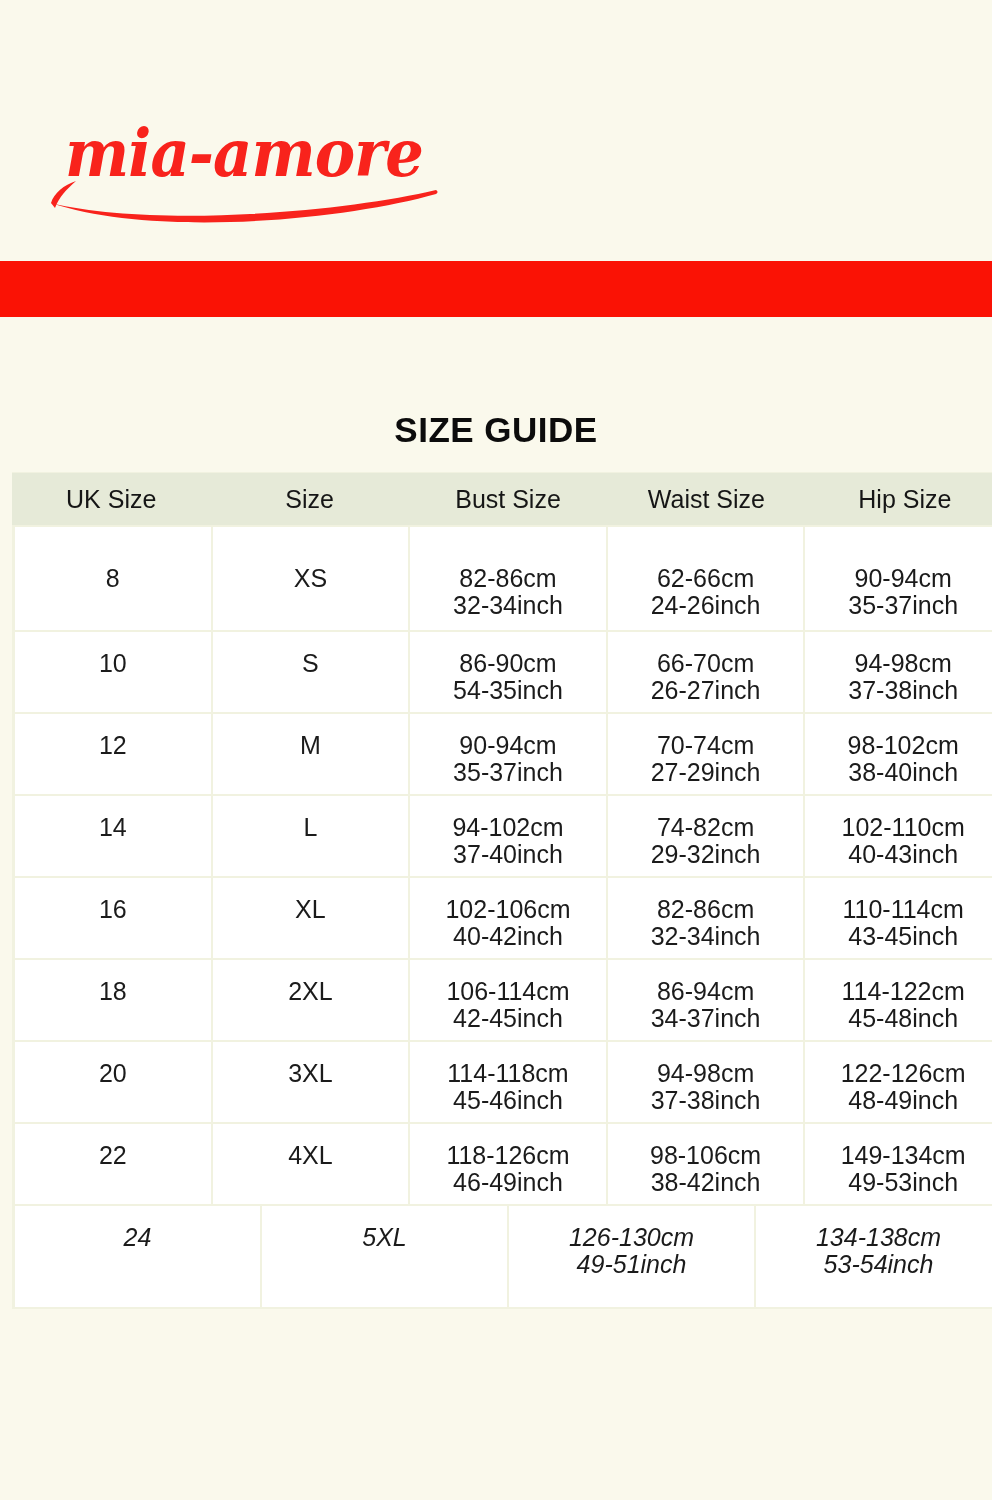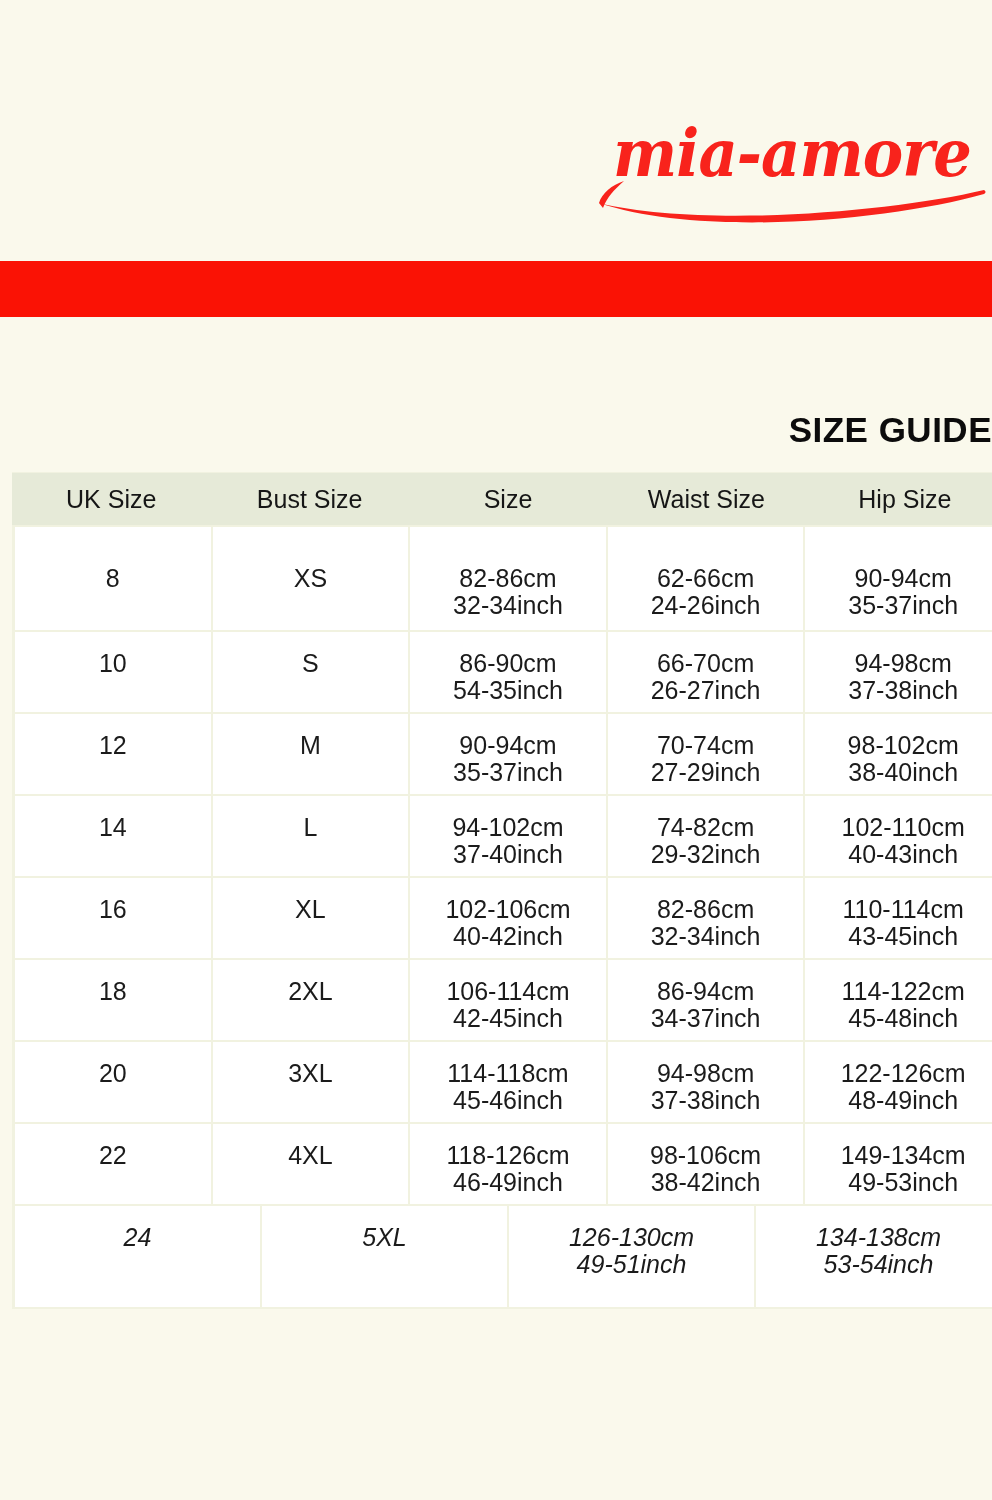--- a/index.html
+++ b/index.html
@@ -18,41 +18,41 @@
     width:992px;height:1500px;
     margin:0 auto;
     background:var(--page_bg);
     overflow:hidden;
     font-family:"Liberation Sans", sans-serif;
     color:var(--text);
   }
   
   .logo-wrap{
     position:absolute;top:96px;left:0;right:0;
-    display:flex;justify-content:flex-end;
+    display:flex;justify-content:flex-start;padding-left:44px;
   }
   .logo-svg{width:400px;height:142px;display:block;}
   .logo-text{
     font-family:"DejaVu Serif", serif;
     font-style:italic;
     font-weight:bold;
     fill:var(--logo_red);
   }
   .logo-swash{fill:var(--logo_red);}
   
   .band{
     position:absolute;top:261px;left:0;
     width:100%;height:56px;
     background:var(--band);
   }
   
   .title{
     position:absolute;top:406px;left:0;
     width:100%;height:48px;line-height:48px;
-    text-align:right;
+    text-align:center;
     font-size:35px;font-weight:bold;
     letter-spacing:.5px;
     color:#0c0c0c;
   }
   
   .size-table{
     position:absolute;top:472px;left:0;
     width:992px;
     background:var(--gap);
     padding:1px 3px 2px 3px;
@@ -102,22 +102,22 @@
     </svg>
   </div>
 
   <div class="band"></div>
 
   <h1 class="title">SIZE GUIDE</h1>
 
   <div class="size-table">
     <div class="thead" id="thead">
         <div class="th">UK Size</div>
+        <div class="th">Size</div>
         <div class="th">Bust Size</div>
-        <div class="th">Size</div>
         <div class="th">Waist Size</div>
         <div class="th">Hip Size</div>
       </div>
     <div class="tbody" id="tbody">
         <div class="tr">
           <div class="td">
             <div class="line">8</div>
           </div>
           <div class="td">
             <div class="line">XS</div>

